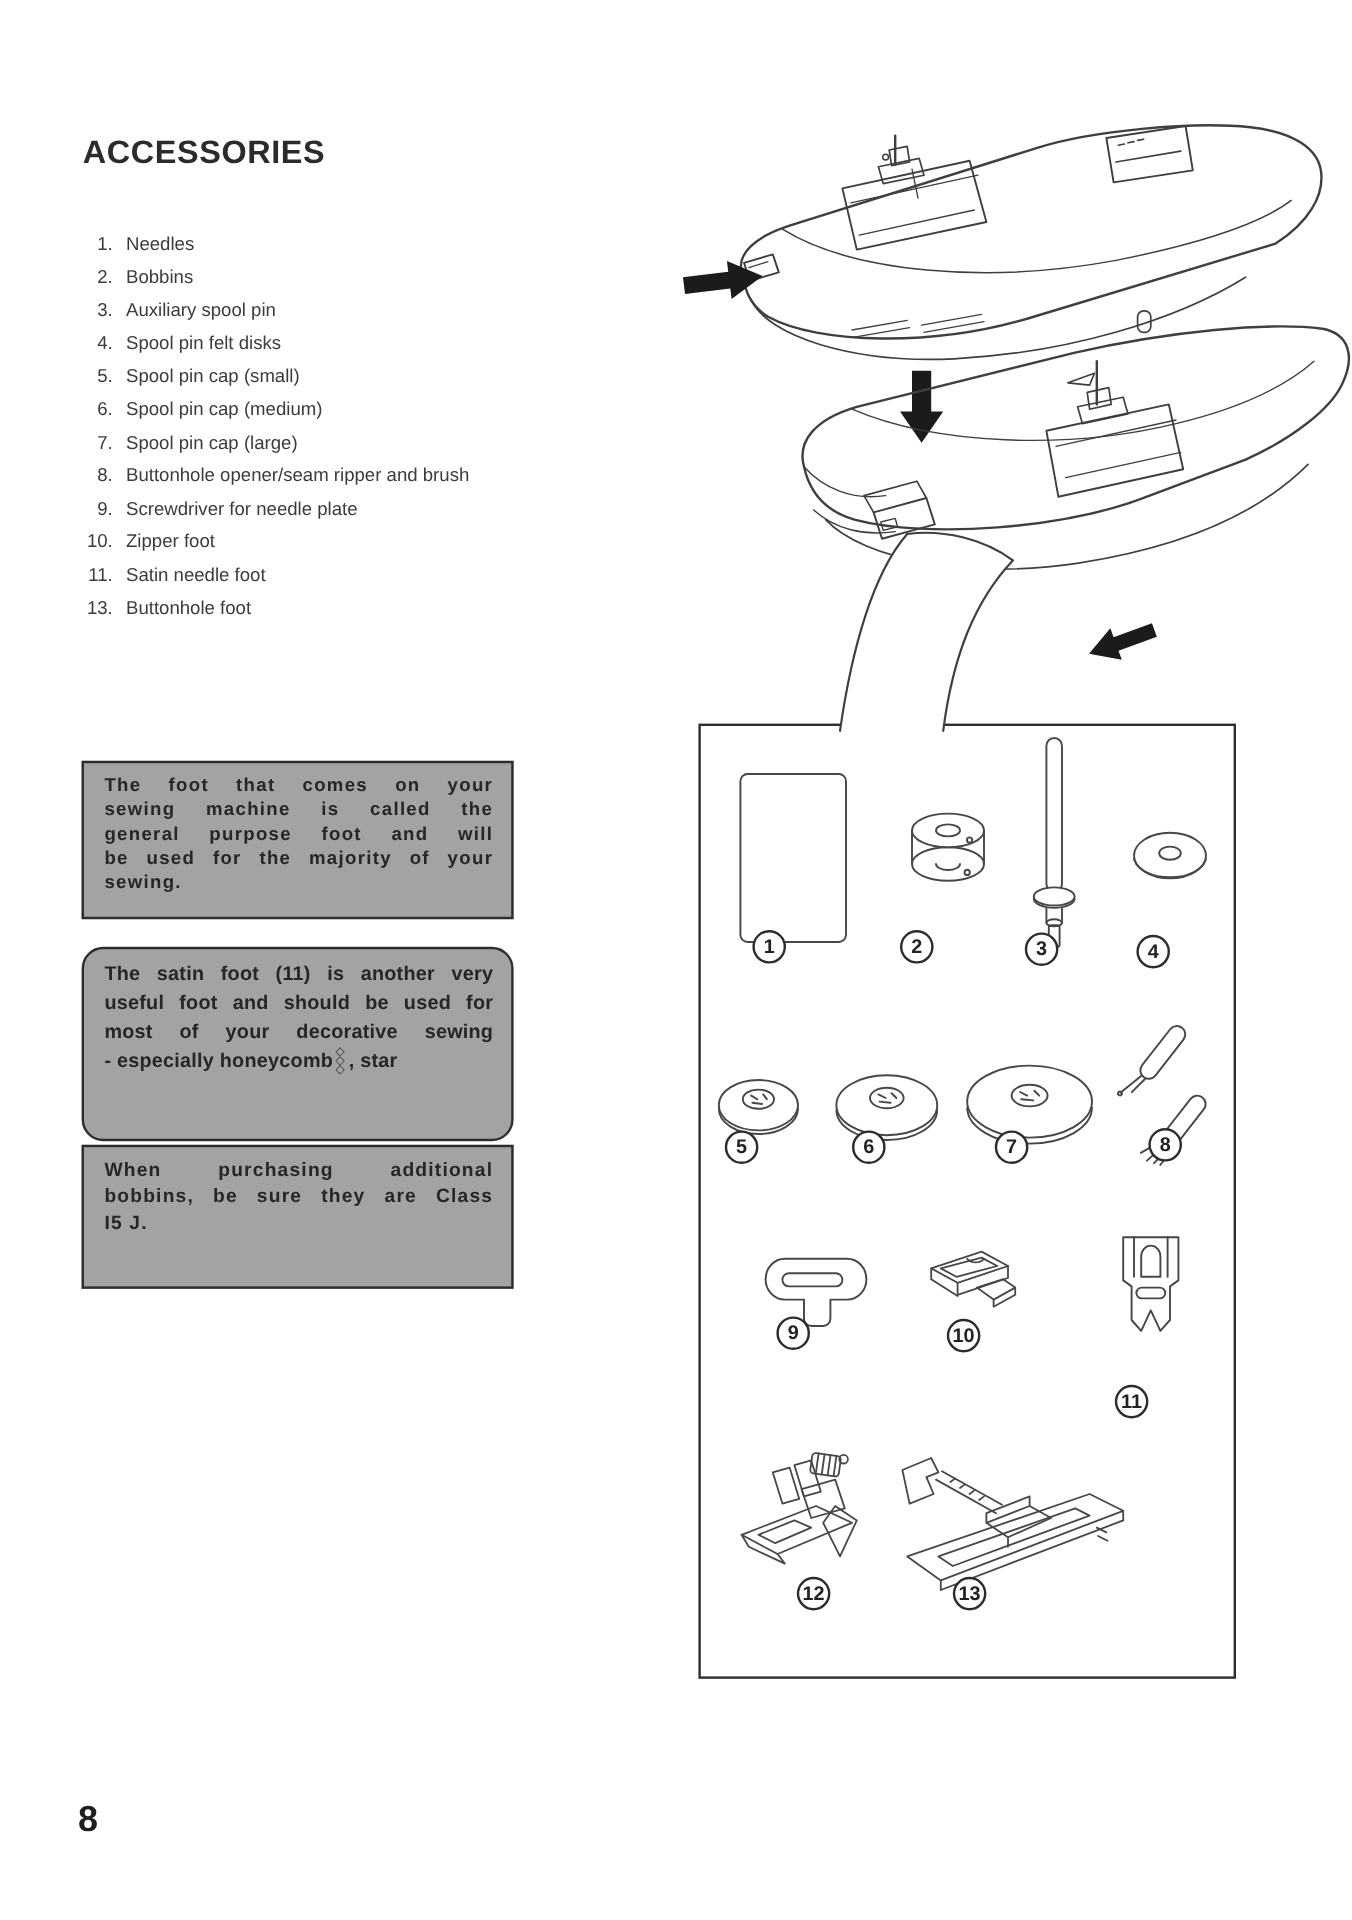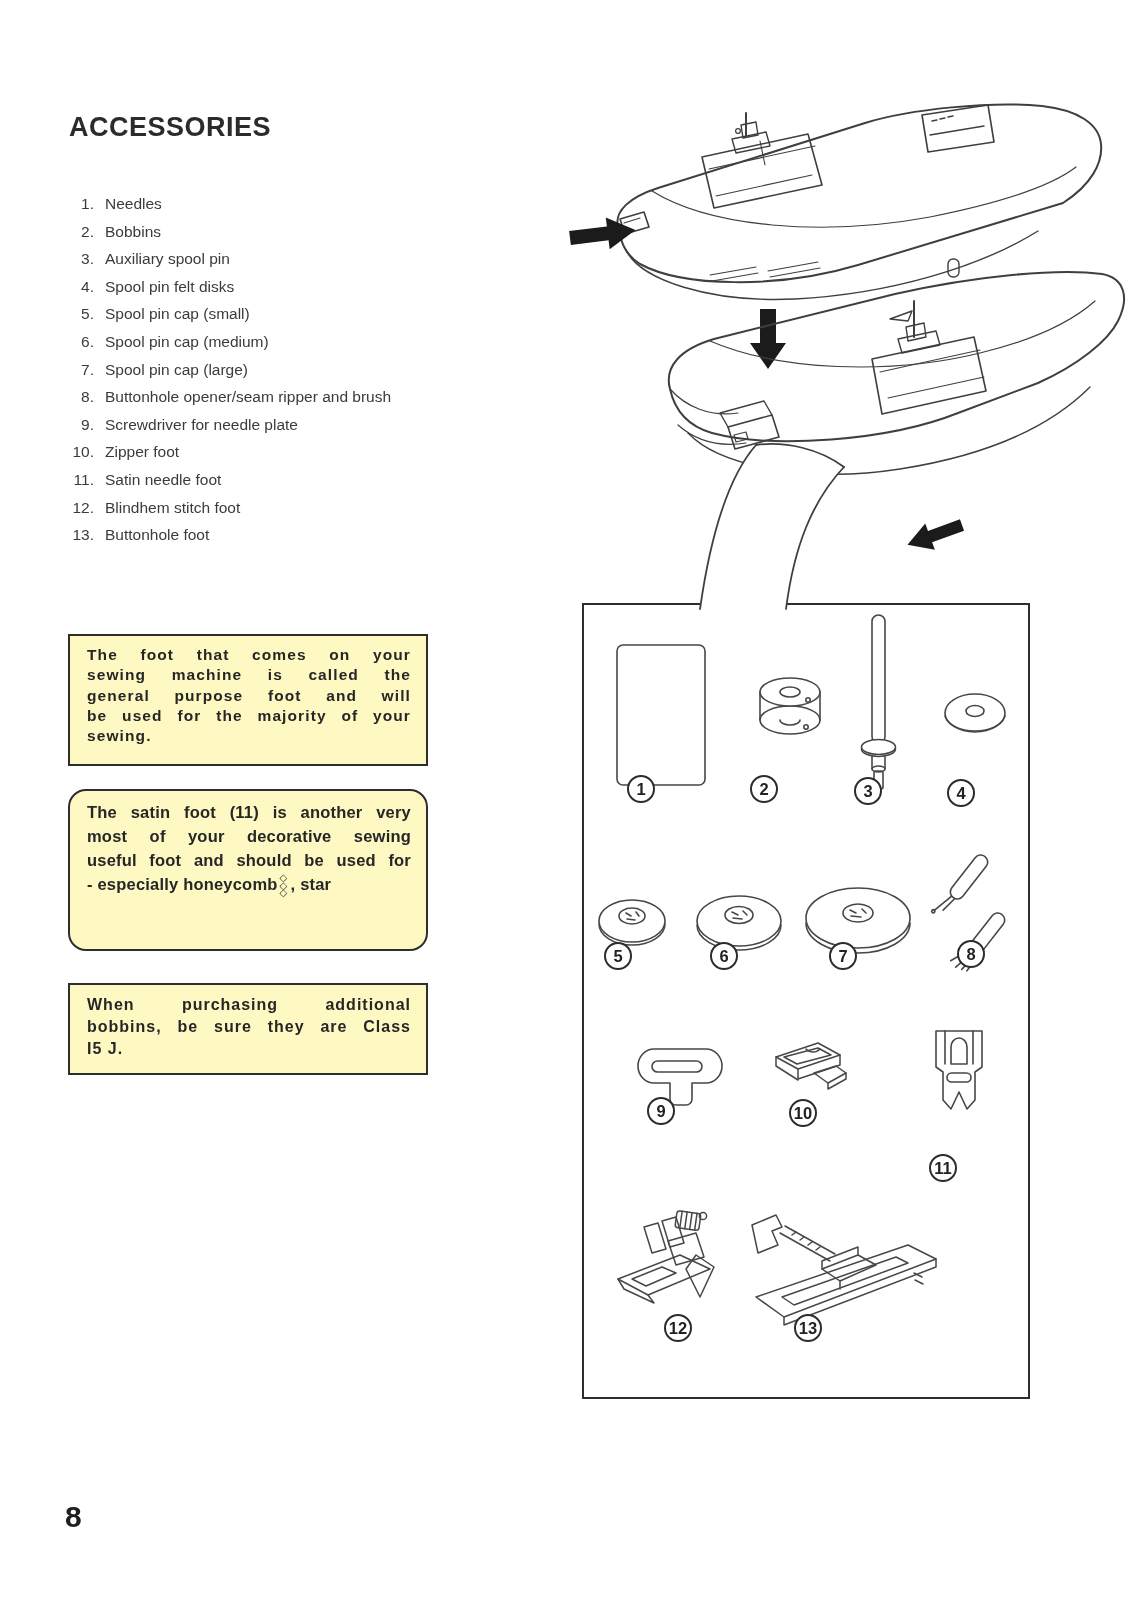--- a/index.html
+++ b/index.html
@@ -9,24 +9,24 @@
   }
   .abs{position:absolute;}
   
   .page-title{left:69px;top:112px;font-size:27px;font-weight:bold;letter-spacing:.5px;color:#2b2b2b;}
   
   .acc-list{left:58px;top:190px;width:500px;}
   .li{display:flex;line-height:27.6px;font-size:15.5px;color:#3b3b3b;white-space:nowrap;}
   .li .num{width:36px;text-align:right;margin-right:11px;flex:none;}
   
   .note{left:68px;width:360px;border:2px solid #2e2e2e;box-sizing:border-box;
-        padding:9px 15px 0 17px;font-weight:bold;color:#262626;background:#fef9c3;}
+        padding:9px 15px 0 17px;font-weight:bold;color:#262626;background:#a3a3a3;}
   .note1{top:634px;height:132px;font-size:15.5px;line-height:20.3px;letter-spacing:1.1px;}
   .note2{top:789px;height:162px;font-size:16.5px;line-height:24px;letter-spacing:.2px;border-radius:18px;}
-  .note3{top:954px;height:92px;font-size:16px;line-height:22px;letter-spacing:1px;margin-top:29px;}
+  .note3{top:954px;height:120px;font-size:16px;line-height:22px;letter-spacing:1px;}
   .just{text-align:justify;text-align-last:justify;}
   .vstack{display:inline-block;vertical-align:middle;word-break:break-all;font-weight:normal;color:#333;}
   .hc{width:11px;font-size:10px;line-height:7.5px;margin-left:2px;}
   .star{width:14px;font-size:13px;line-height:12px;margin-right:10px;}
   
   .circ{position:absolute;width:28px;height:28px;border:2px solid #2c2c2c;border-radius:50%;
         box-sizing:border-box;display:flex;align-items:center;justify-content:center;
         font-size:16.5px;font-weight:bold;background:#fff;color:#222;z-index:4;}
   
   .acc-box{left:582px;top:603px;width:444px;height:792px;border:2px solid #2e2e2e;background:#fff;z-index:1;}
@@ -79,41 +79,37 @@
     </div>
   <div class="li">
       <span class="num">10.</span>
       <span>Zipper foot</span>
     </div>
   <div class="li">
       <span class="num">11.</span>
       <span>Satin needle foot</span>
     </div>
   <div class="li">
-      <span class="num">12.</span>
-      <span>Blindhem stitch foot</span>
-    </div>
-  <div class="li">
       <span class="num">13.</span>
       <span>Buttonhole foot</span>
     </div>
 </div>
 
 <div class="abs note note1">
   <div class="just">The foot that comes on your</div>
   <div class="just">sewing machine is called the</div>
   <div class="just">general purpose foot and will</div>
   <div class="just">be used for the majority of your</div>
   <div>sewing.</div>
 </div>
 
 <div class="abs note note2">
   <div class="just">The satin foot (11) is another very</div>
+  <div class="just">useful foot and should be used for</div>
   <div class="just">most of your decorative sewing</div>
-  <div class="just">useful foot and should be used for</div>
   <div><span>- especially honeycomb</span><span class="vstack hc">◇◇◇</span><span>, star</span></div>
 </div>
 
 <div class="abs note note3">
   <div class="just">When purchasing additional</div>
   <div class="just">bobbins, be sure they are Class</div>
   <div>I5 J.</div>
 </div>
 
 <div class="abs acc-box">

